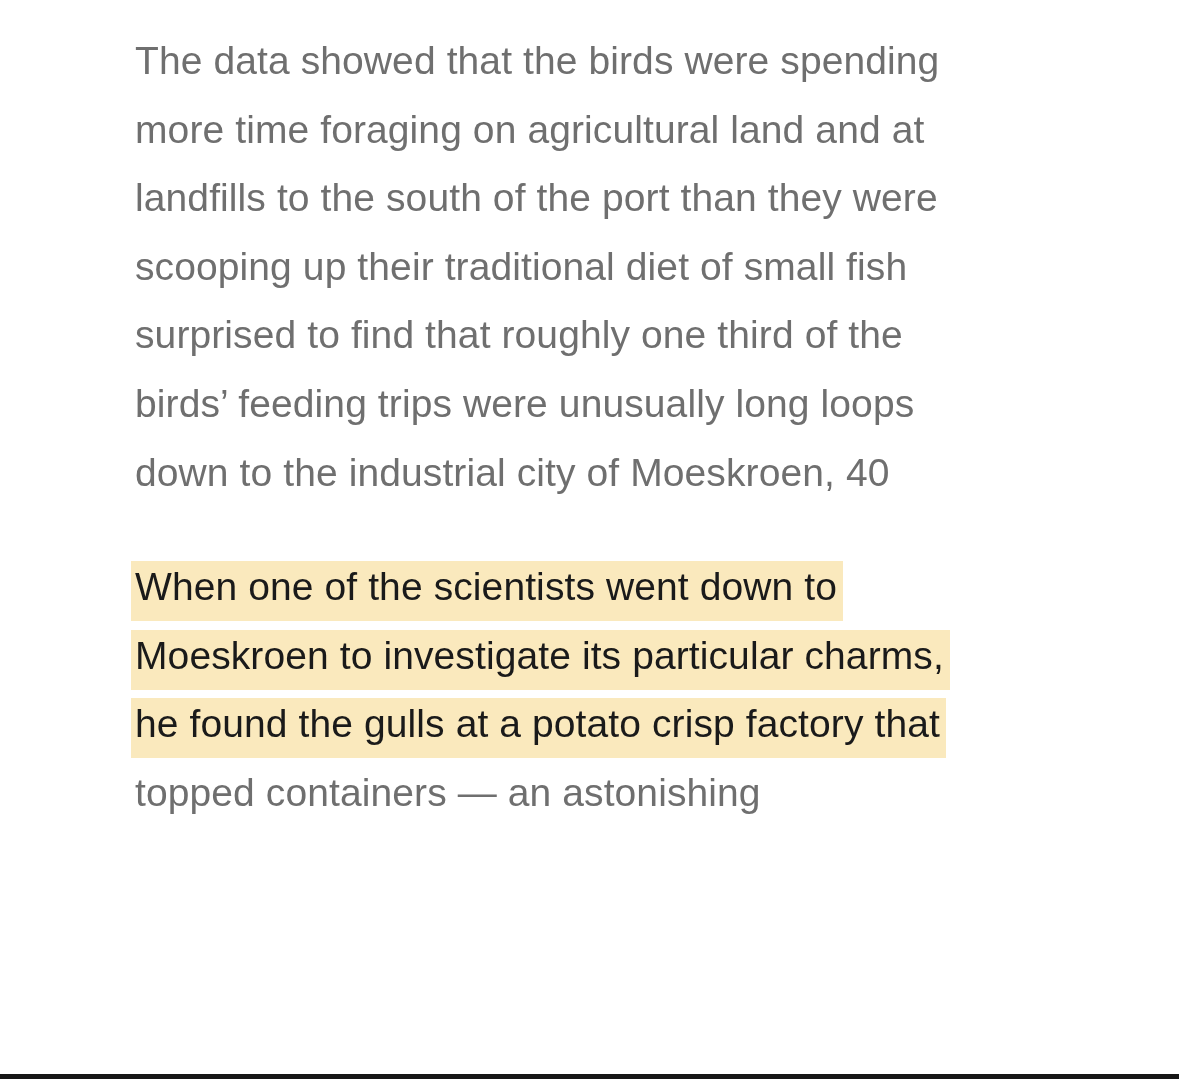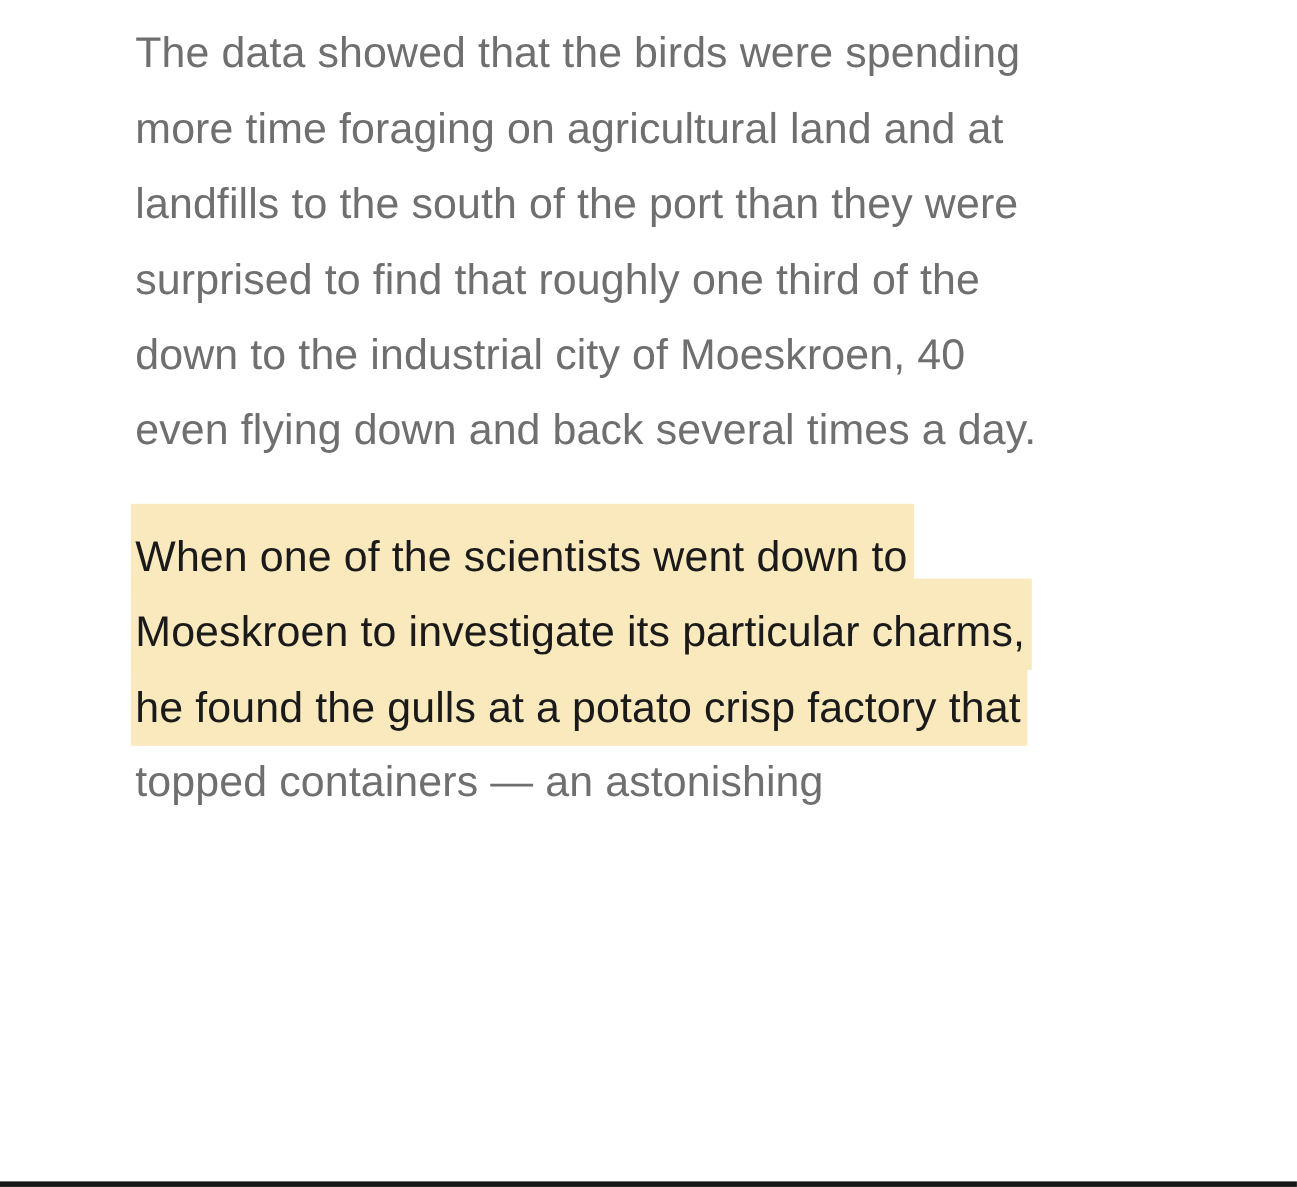--- a/index.html
+++ b/index.html
@@ -16,57 +16,58 @@
     background: var(--page-bg);
     overflow: hidden;
     position: relative;
     font-family: "Liberation Sans", "DejaVu Sans", sans-serif;
   }
   .article {
     position: absolute;
     left: 119px;
     top: 11px;
   }
-  .paragraph { margin: 4px; }
+  .paragraph { margin: 16px; }
   .line {
     font-size: 39px;
     line-height: 68.6px;
     height: 68.6px;
     white-space: nowrap;
     color: var(--body-text);
     letter-spacing: 0.1px;
   }
   .p2 { margin-top: 46px; }
   .hl {
     background-color: var(--highlight-bg);
     color: var(--highlight-text);
-    padding: 27px 6px 13px 4px;
+    padding: 4px 6px 13px 4px;
     margin-left: -4px;
   }
   .bottom-bar {
     position: absolute;
     left: 0;
     bottom: 0;
     width: 1179px;
     height: 5px;
     background: var(--divider);
   }
 </style>
 </head>
 <body>
 
 <div class="article">
 
   <div class="paragraph">
     <div class="line">The data showed that the birds were spending</div>
     <div class="line">more time foraging on agricultural land and at</div>
     <div class="line">landfills to the south of the port than they were</div>
+    <div class="line">scooping up their traditional diet of small fish</div>
     <div class="line">surprised to find that roughly one third of the</div>
+    <div class="line">birds’ feeding trips were unusually long loops</div>
     <div class="line">down to the industrial city of Moeskroen, 40</div>
-    <div class="line">even flying down and back several times a day.</div>
   </div>
 
   <div class="paragraph p2">
     <div class="line">
       <span class="hl">When one of the scientists went down to</span>
     </div>
     <div class="line">
       <span class="hl">Moeskroen to investigate its particular charms,</span>
     </div>
     <div class="line">

